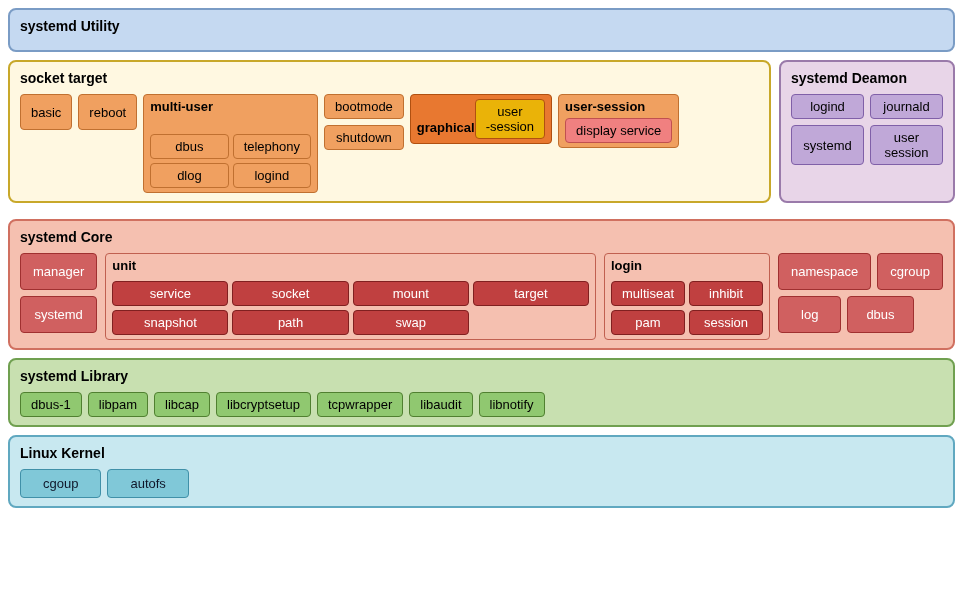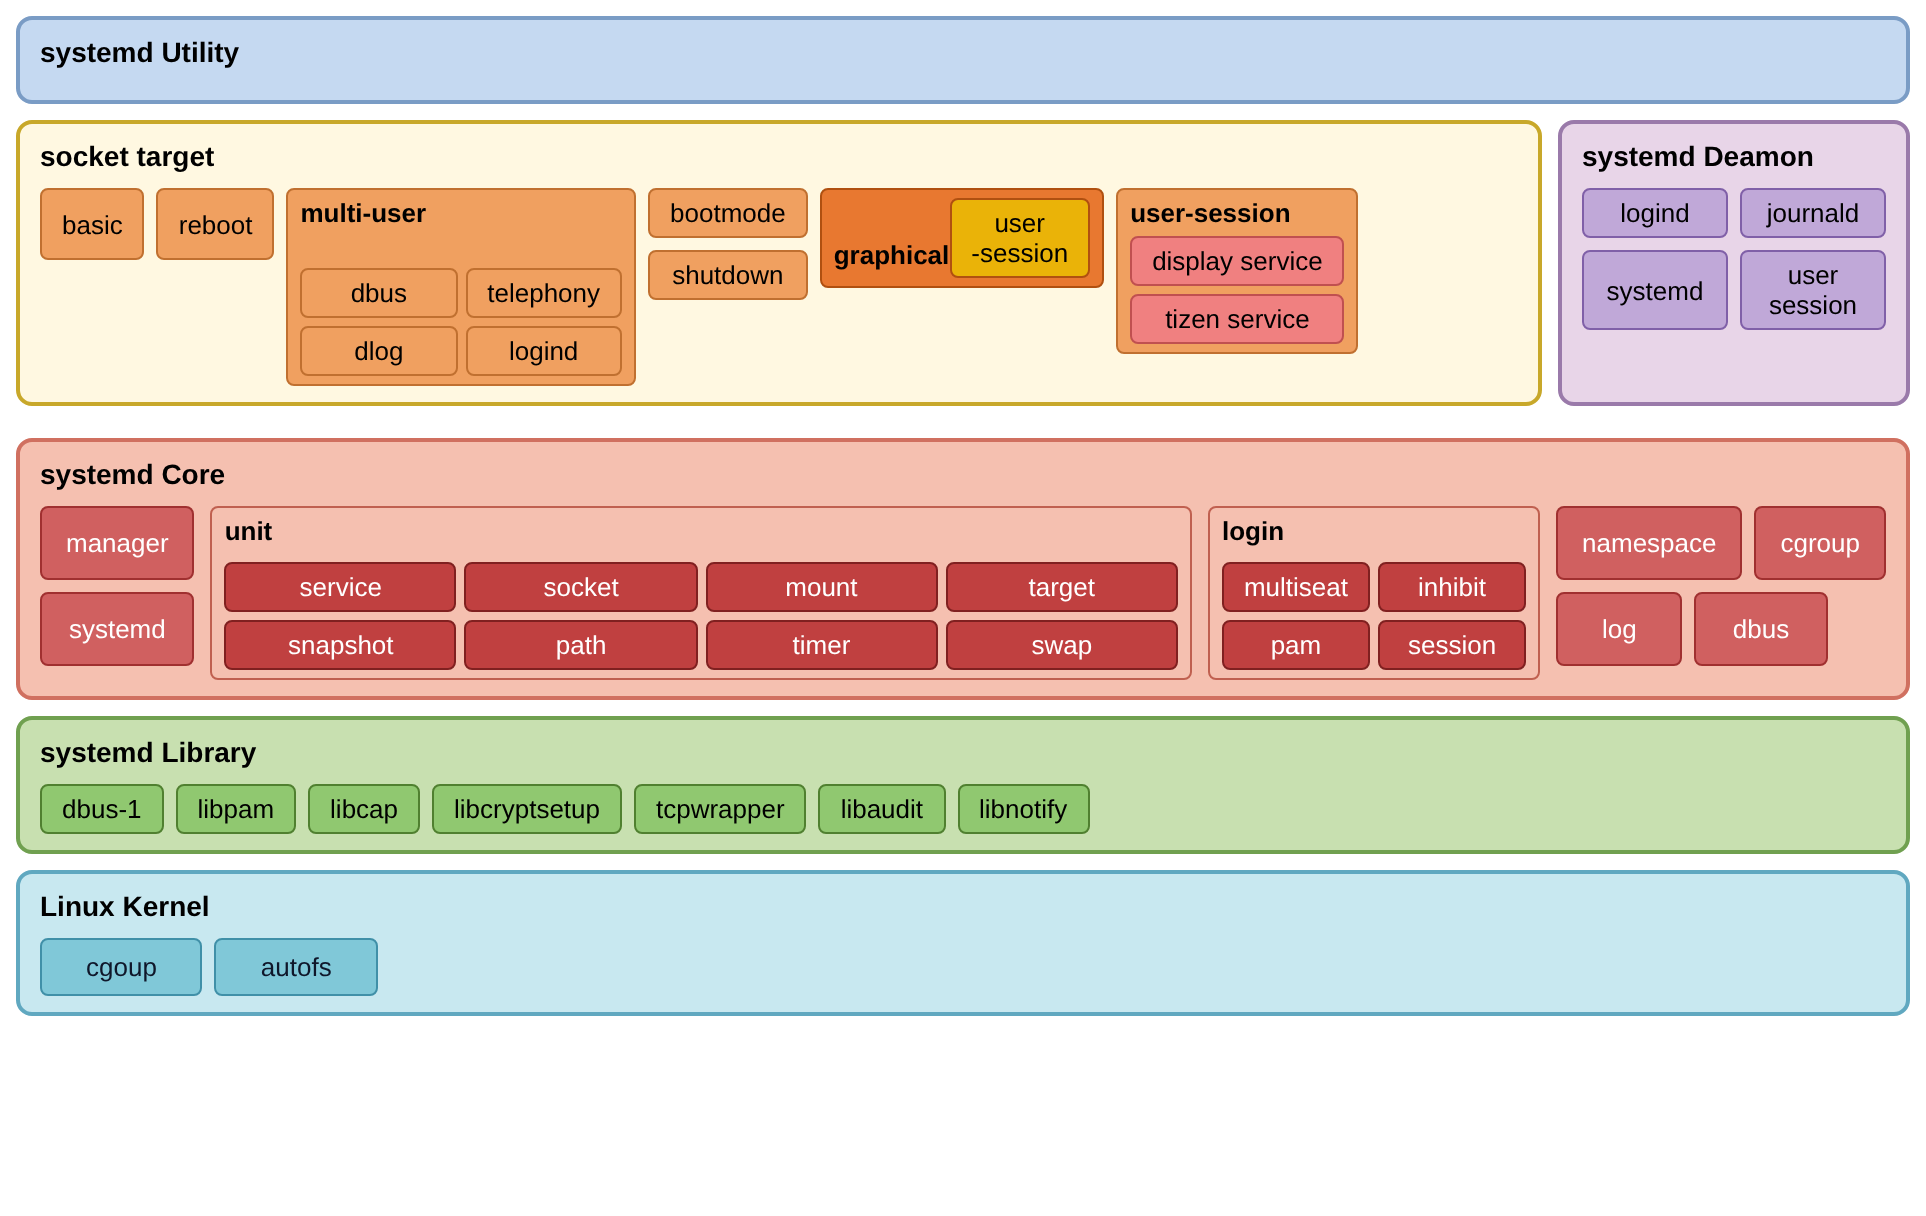--- a/index.html
+++ b/index.html
@@ -300,21 +300,20 @@
       <div class="nested-box graphical-box">
         <div class="section-title">graphical</div>
         <div class="btn btn-orange-dark" style="white-space:pre-line;text-align:center;">user
 -session</div>
       </div>
 
       <div class="nested-box user-session-outer-box">
         <div class="section-title">user-session</div>
         <div style="display:flex;flex-direction:column;gap:4px;">
           <div class="btn btn-red-light">display service</div>
-          <div class="btn btn-red-light">tizen service</div>
         </div>
       </div>
 
     </div>
   </div>
 
   <div class="section daemon-section">
     <div class="section-title">systemd Deamon</div>
     <div class="daemon-grid">
       <div class="btn btn-purple">logind</div>
@@ -337,21 +336,20 @@
 
     <div class="nested-box unit-box">
       <div class="section-title">unit</div>
       <div class="unit-grid">
         <div class="btn btn-dark-red">service</div>
         <div class="btn btn-dark-red">socket</div>
         <div class="btn btn-dark-red">mount</div>
         <div class="btn btn-dark-red">target</div>
         <div class="btn btn-dark-red">snapshot</div>
         <div class="btn btn-dark-red">path</div>
-        <div class="btn btn-dark-red">timer</div>
         <div class="btn btn-dark-red">swap</div>
       </div>
     </div>
 
     <div class="nested-box login-box">
       <div class="section-title">login</div>
       <div class="login-grid">
         <div class="btn btn-dark-red">multiseat</div>
         <div class="btn btn-dark-red">inhibit</div>
         <div class="btn btn-dark-red">pam</div>

